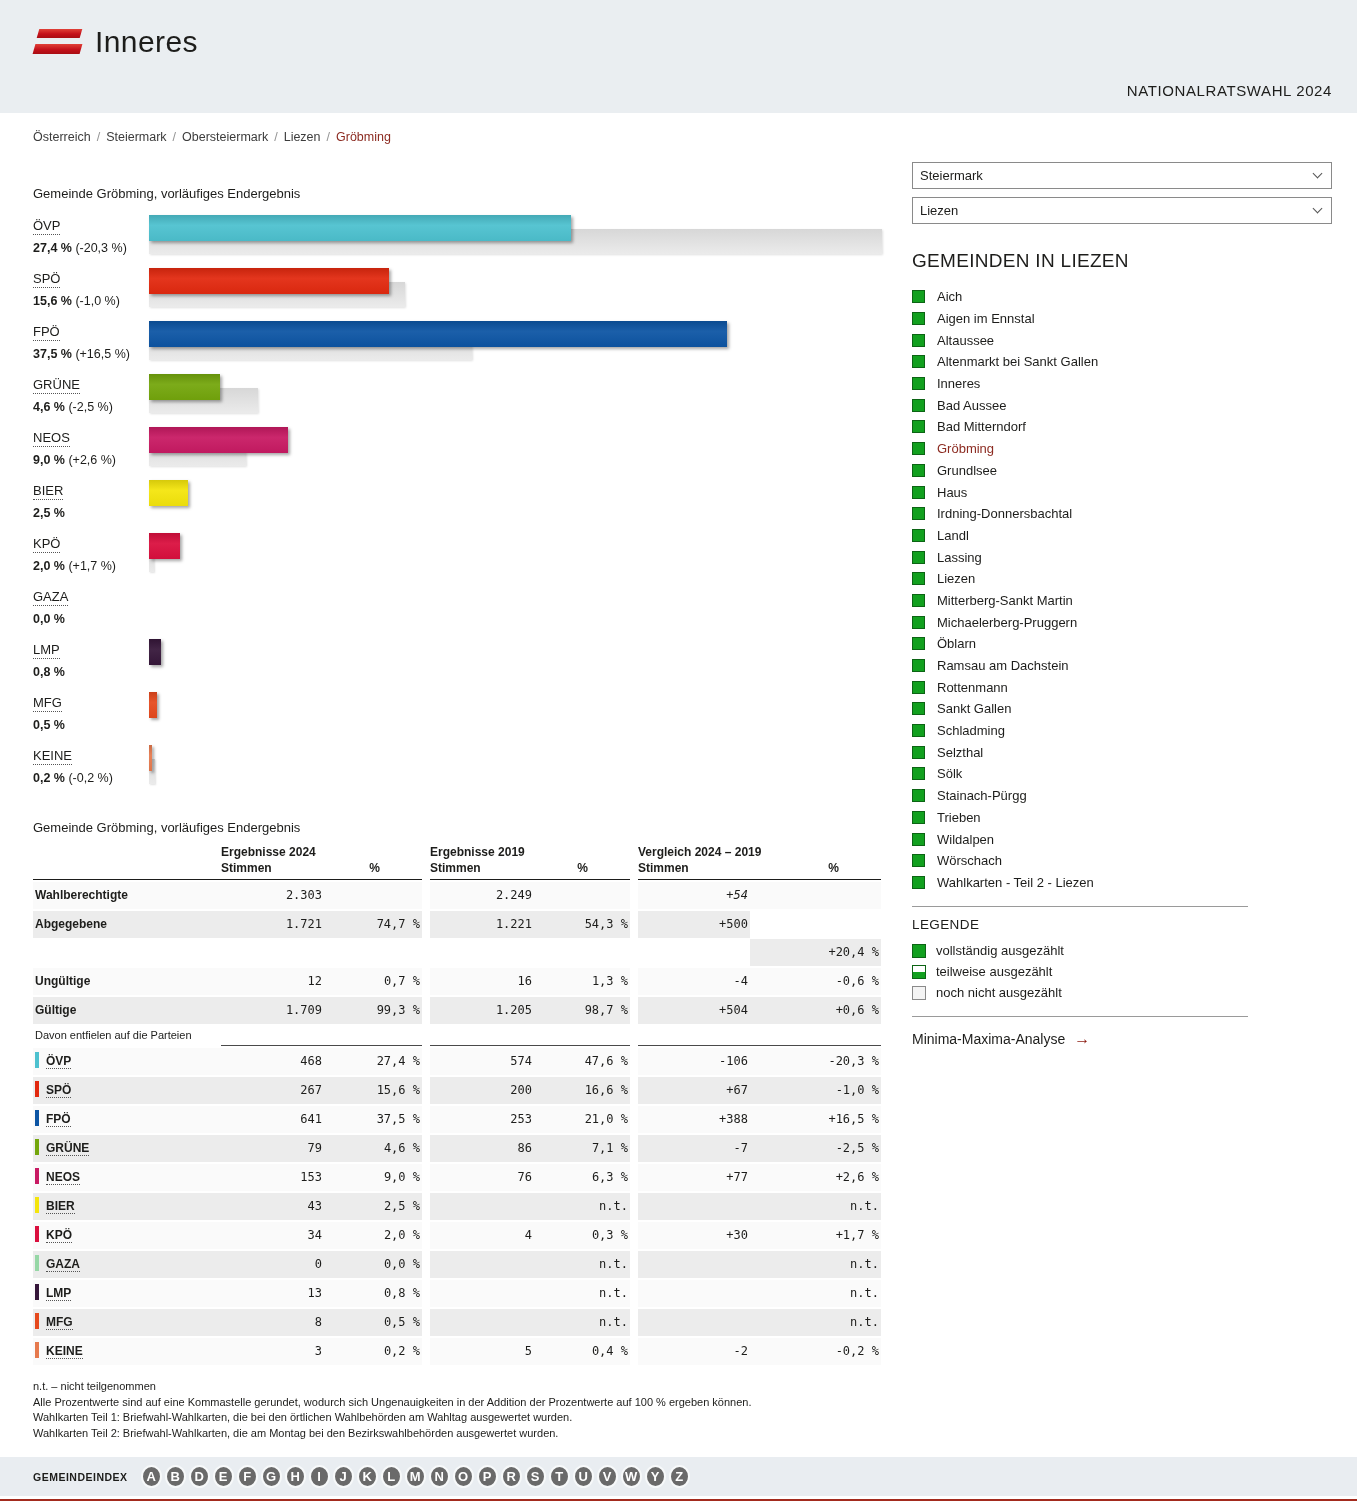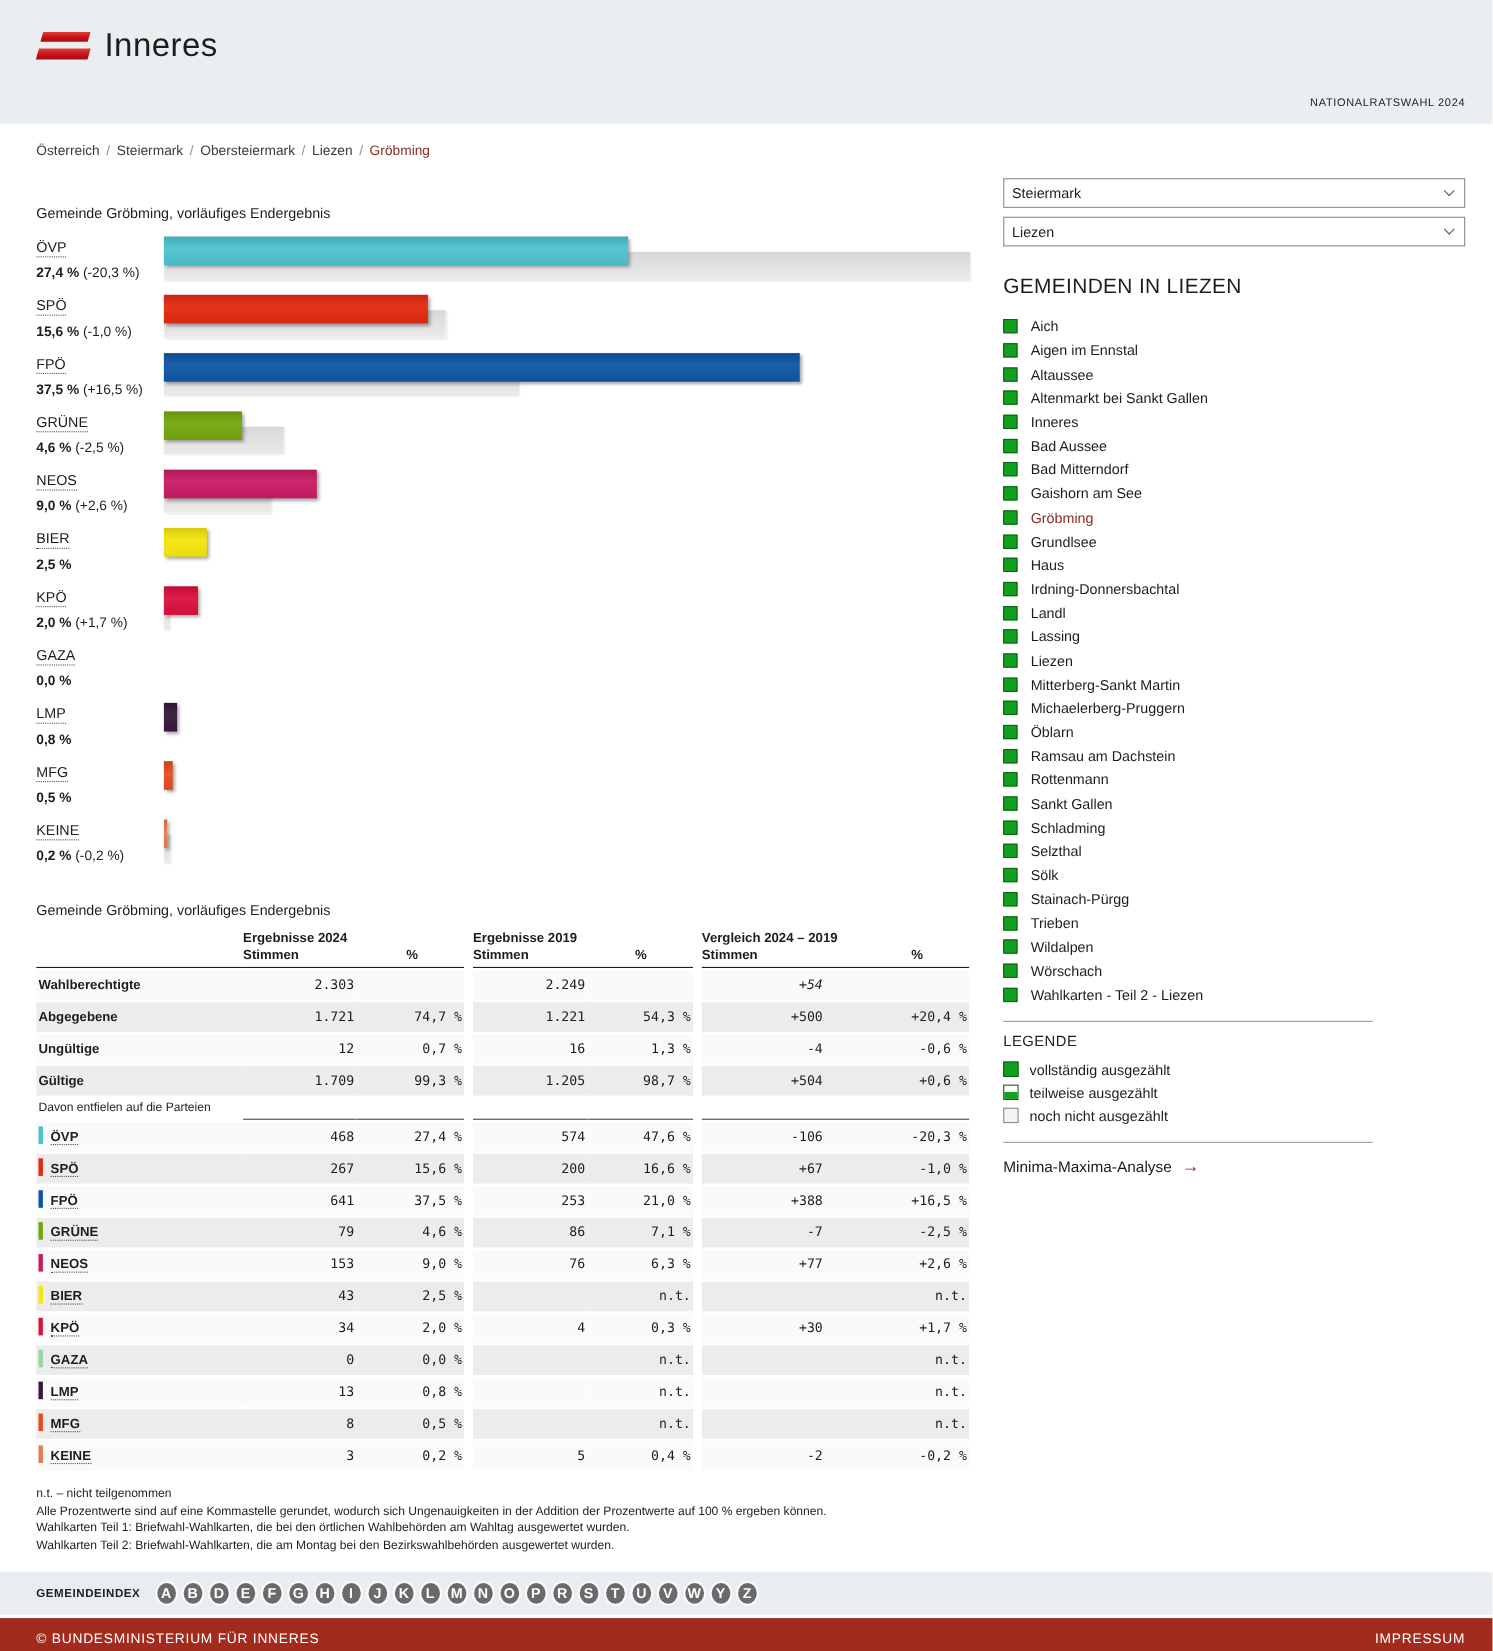--- a/index.html
+++ b/index.html
@@ -13,21 +13,21 @@
 
   
   .site-header { position: relative; height: 113px; background: #eaeef1; }
   .logo { position: absolute; left: 33px; top: 29px; width: 50px; height: 27px; }
   .flag-bar { position: absolute; height: 10px; background: linear-gradient(180deg,#e04138 0%,#c4111a 55%,#a90d13 100%); transform: skewX(-16deg); }
   .flag-top { top: 0; left: 5px; width: 43px; height: 9px; }
   .flag-bottom { bottom: 2px; left: 1px; width: 47px; }
   .ministry { position: absolute; left: 95px; top: 18px; }
   .ministry-line1 { font-size: 33px; letter-spacing: .4px; color:#1d1d1b; }
   .ministry-line2 { font-size: 30px; letter-spacing: .4px; margin-top: 7px; color:#1d1d1b; }
-  .election-label { position: absolute; right: 25px; bottom: 14px; font-size: 10px; letter-spacing: .6px; color:#1d1d1b; }
+  .election-label { position: absolute; right: 25px; bottom: 14px; font-size: 15px; letter-spacing: .6px; color:#1d1d1b; }
 
   
   .breadcrumb { padding: 17px 0 0 33px; font-size: 12.5px; height: 37px; }
   .crumb { color: #3c3c3c; text-decoration: none; }
   .sep { color: #949494; margin: 0 6px; }
   .crumb-current { color: #8c2b21; }
 
   
   .content { display: flex; align-items: flex-start; padding: 0 25px 0 33px; }
   .left-col { width: 848px; flex: none; }
@@ -241,21 +241,21 @@
           </div>
           <div class="trow even">
             <div class="cell lab" style="width: 188px;"><span class="lab-txt">Abgegebene</span></div>
             <div class="cell num" style="width: 103px;">1.721</div>
             <div class="cell num" style="width: 98px;">74,7 %</div>
             <div class="gut" style="width: 8px;"></div>
             <div class="cell num" style="width: 104px;">1.221</div>
             <div class="cell num" style="width: 96px;">54,3 %</div>
             <div class="gut" style="width: 8px;"></div>
             <div class="cell num" style="width: 112px;">+500</div>
-            <div class="cell num" style="width: 131px;">+20,4 %</div>
+            <div class="cell num" style="width: 131px; margin-top: 28px;">+20,4 %</div>
           </div>
           <div class="trow odd">
             <div class="cell lab" style="width: 188px;"><span class="lab-txt">Ungültige</span></div>
             <div class="cell num" style="width: 103px;">12</div>
             <div class="cell num" style="width: 98px;">0,7 %</div>
             <div class="gut" style="width: 8px;"></div>
             <div class="cell num" style="width: 104px;">16</div>
             <div class="cell num" style="width: 96px;">1,3 %</div>
             <div class="gut" style="width: 8px;"></div>
             <div class="cell num" style="width: 112px;">-4</div>
@@ -452,24 +452,20 @@
           <span class="m-label">Inneres</span>
         </div>
         <div class="muni">
           <span class="sq"></span>
           <span class="m-label">Bad Aussee</span>
         </div>
         <div class="muni">
           <span class="sq"></span>
           <span class="m-label">Bad Mitterndorf</span>
         </div>
-        <div class="muni">
-          <span class="sq"></span>
-          <span class="m-label">Gaishorn am See</span>
-        </div>
         <div class="muni current">
           <span class="sq"></span>
           <span class="m-label">Gröbming</span>
         </div>
         <div class="muni">
           <span class="sq"></span>
           <span class="m-label">Grundlsee</span>
         </div>
         <div class="muni">
           <span class="sq"></span>

